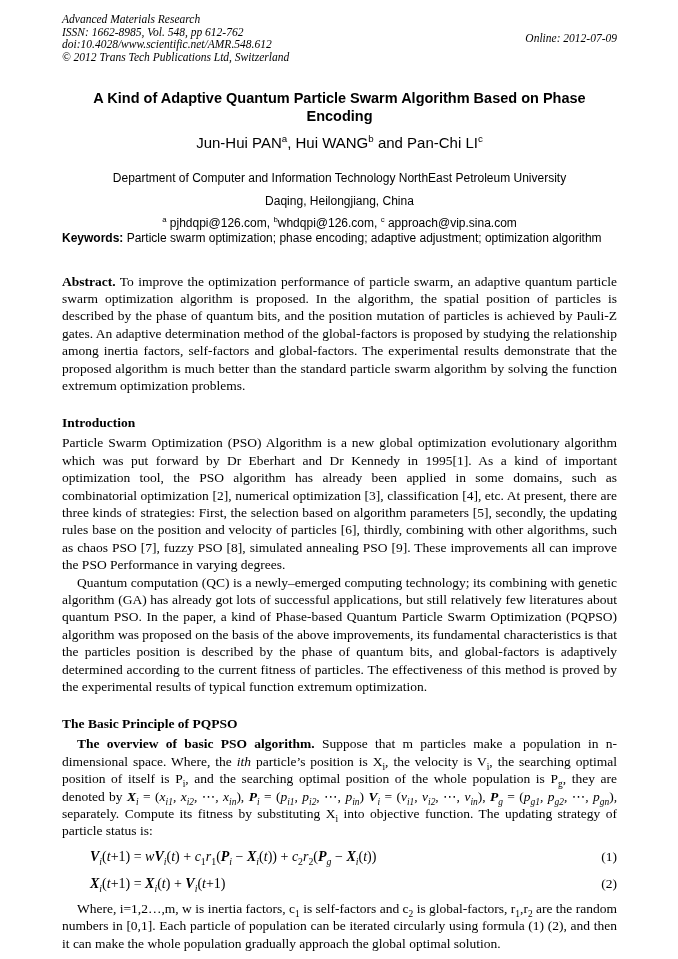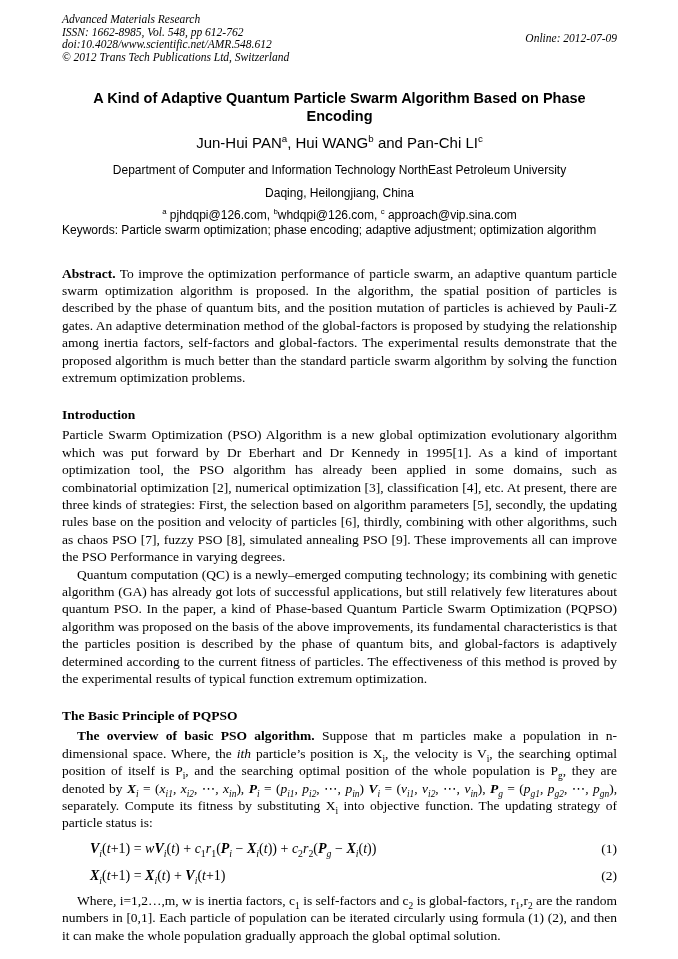--- a/index.html
+++ b/index.html
@@ -22,38 +22,38 @@
     margin:26px auto 0;max-width:566px;text-align:center;
     font-family:"Liberation Sans", sans-serif;
     font-weight:bold;font-size:14.5px;line-height:18px;
   }
   .authors{
     margin-top:8px;text-align:center;
     font-family:"Liberation Sans", sans-serif;
     font-size:15px;line-height:19px;
   }
   .affil{
-    margin-top:11px;text-align:center;
+    margin-top:19px;text-align:center;
     font-family:"Liberation Sans", sans-serif;
     font-size:12px;line-height:14px;
   }
   .affil2{margin-top:9px;}
   .emails{
     margin-top:8px;text-align:center;
     font-family:"Liberation Sans", sans-serif;
     font-size:12px;line-height:15px;
   }
 
   
   .keywords{
     margin-top:20px;text-align:justify;
     font-family:"Liberation Sans", sans-serif;
     font-size:12px;line-height:15.5px;
   }
-  .kw-label{font-weight:normal;}
+  .kw-label{font-weight:bold;}
 
   
   .bodytxt{
     font-family:"Liberation Serif", serif;
     font-size:13.5px;line-height:17.4px;text-align:justify;
   }
   .para{margin:0;}
   .abstract{margin-top:26px;}
   .lead-bold{font-weight:bold;}
   h2.sect{

